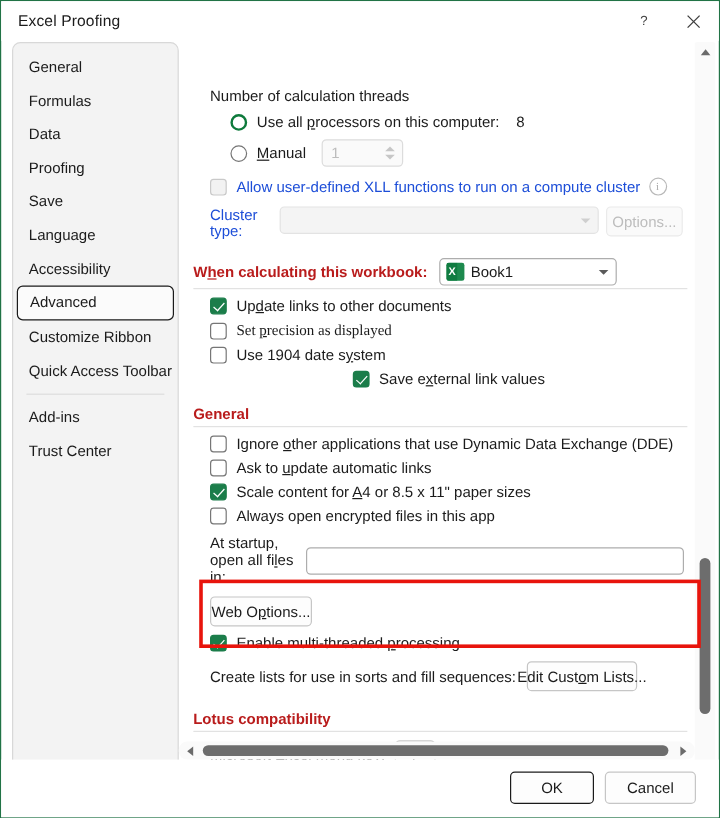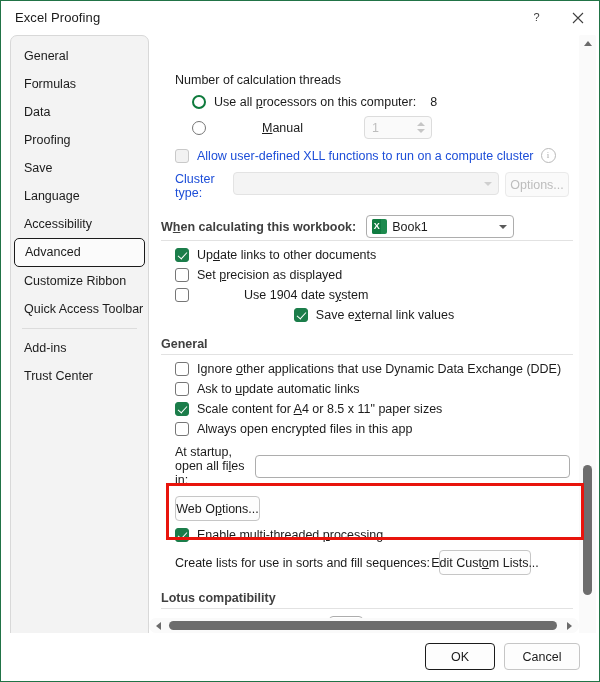--- a/index.html
+++ b/index.html
@@ -62,21 +62,21 @@
     height:29px;line-height:26px;
   }
   .nav-sep{height:1px;background:#dcdcdc;margin:5px 11px 5px 11px;}
   
   .content{
     position:absolute;left:160px;top:0px;width:412px;height:630px;
     overflow:hidden;
   }
   .row{display:flex;align-items:center;}
   .grp-head{
-    font-weight:bold;font-size:12.5px;color:#404040;
+    font-weight:bold;font-size:12.5px;color:#b91c1c;
     margin:0 0 3px 0;
   }
   .grp-rule{height:1px;background:#e2e2e2;margin:2px 0 7px 0;}
   .indent1{margin-left:14px;}
   .indent2{margin-left:31px;}
   
   .cb{
     width:14px;height:14px;flex:0 0 14px;box-sizing:border-box;
     border:1px solid #767676;border-radius:3px;background:#fff;
     margin-right:8px;position:relative;
@@ -261,21 +261,21 @@
     <div class="content">
 
       <div style="margin-top:39px;" class="indent1">Number of calculation threads</div>
 
       <div class="row indent2" style="margin-top:8px;">
         <div class="rd checked"></div>
         <span class="lbl"><span>Use all </span><span class="u">p</span><span>rocessors on this computer:</span></span>
         <span class="lbl" style="margin-left:14px;">8</span>
       </div>
 
-      <div class="row indent2" style="margin-top:7px;gap:48px;">
+      <div class="row indent2" style="margin-top:7px;">
         <div class="rd"></div>
         <span class="lbl" style="margin-right:13px;"><span class="u">M</span>anual</span>
         <div class="spin">
           <span class="val">1</span>
           <span class="arrows">
               <i class="up"></i>
               <i class="dn"></i>
             </span>
         </div>
       </div>
@@ -305,25 +305,25 @@
           <span class="ctext">Book1</span>
           <span class="chev"></span>
         </div>
       </div>
       <div class="grp-rule"></div>
 
       <div class="row indent1" style="margin-top:3px;">
         <div class="cb checked"></div>
         <span class="lbl">Up<span class="u">d</span>ate links to other documents</span>
       </div>
-      <div class="row indent1" style="margin-top:6px;">
+      <div class="row indent1" style="margin-top:6px;font-family:Liberation Serif, serif;">
         <div class="cb"></div>
         <span class="lbl">Set <span class="u">p</span>recision as displayed</span>
       </div>
-      <div class="row indent1" style="margin-top:6px;gap:47px;">
+      <div class="row indent1" style="margin-top:6px;">
         <div class="cb"></div>
         <span class="lbl">Use 1904 date s<span class="u">y</span>stem</span>
       </div>
       <div class="row indent1" style="margin-top:6px;justify-content:center;">
         <div class="cb checked"></div>
         <span class="lbl">Save e<span class="u">x</span>ternal link values</span>
       </div>
 
       <div class="grp-head" style="margin-top:15px;">General</div>
       <div class="grp-rule"></div>

